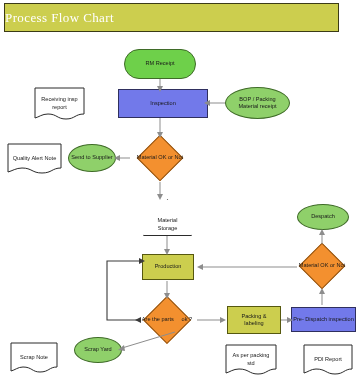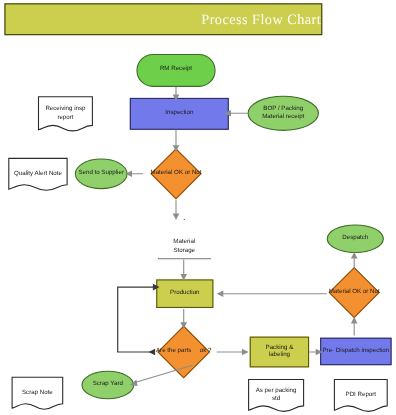--- a/index.html
+++ b/index.html
@@ -14,28 +14,28 @@
     background: #ffffff;
     font-family: "Liberation Sans", sans-serif;
     overflow: hidden;
   }
 
   
   #header-banner {
     position: absolute;
     left: 4px;
     top: 3px;
-    width: 289px;
+    width: 335px;
     height: 29px;
     background: #ccce4e;
     border: 1px solid #3b3b16;
     box-sizing: border-box;
     display: flex;
     align-items: center;
-    justify-content: flex-end;
+    justify-content: flex-start;
   }
   #header-title {
     font-family: "Liberation Serif", serif;
     font-size: 13px;
     color: #ffffff;
     letter-spacing: 0.4px;
     white-space: nowrap;
   }
 
   

